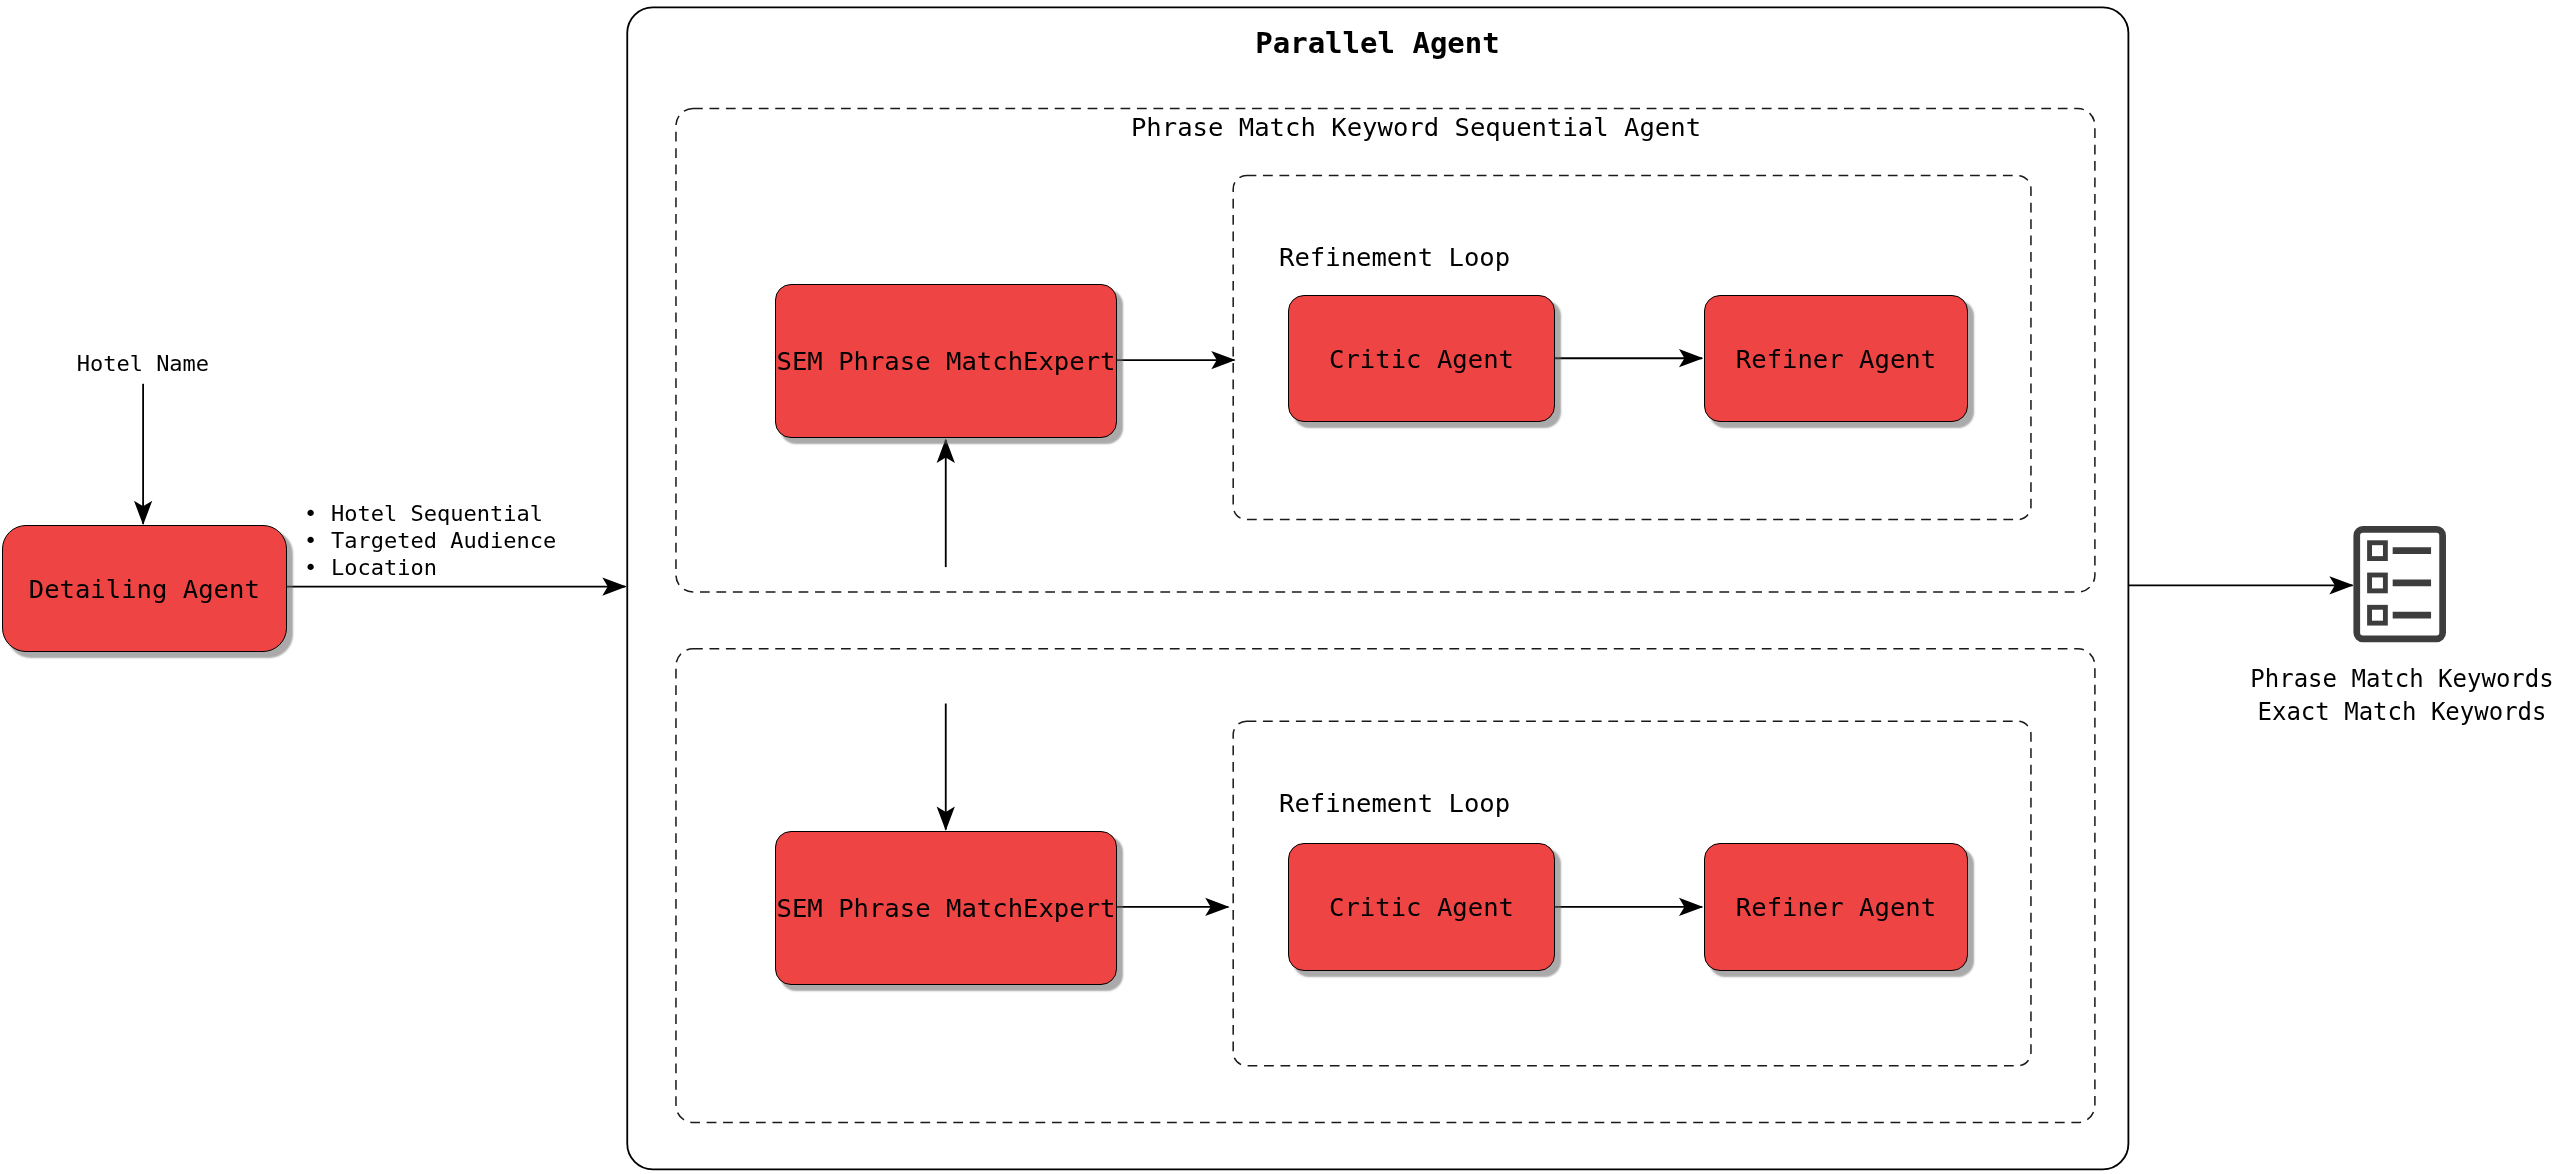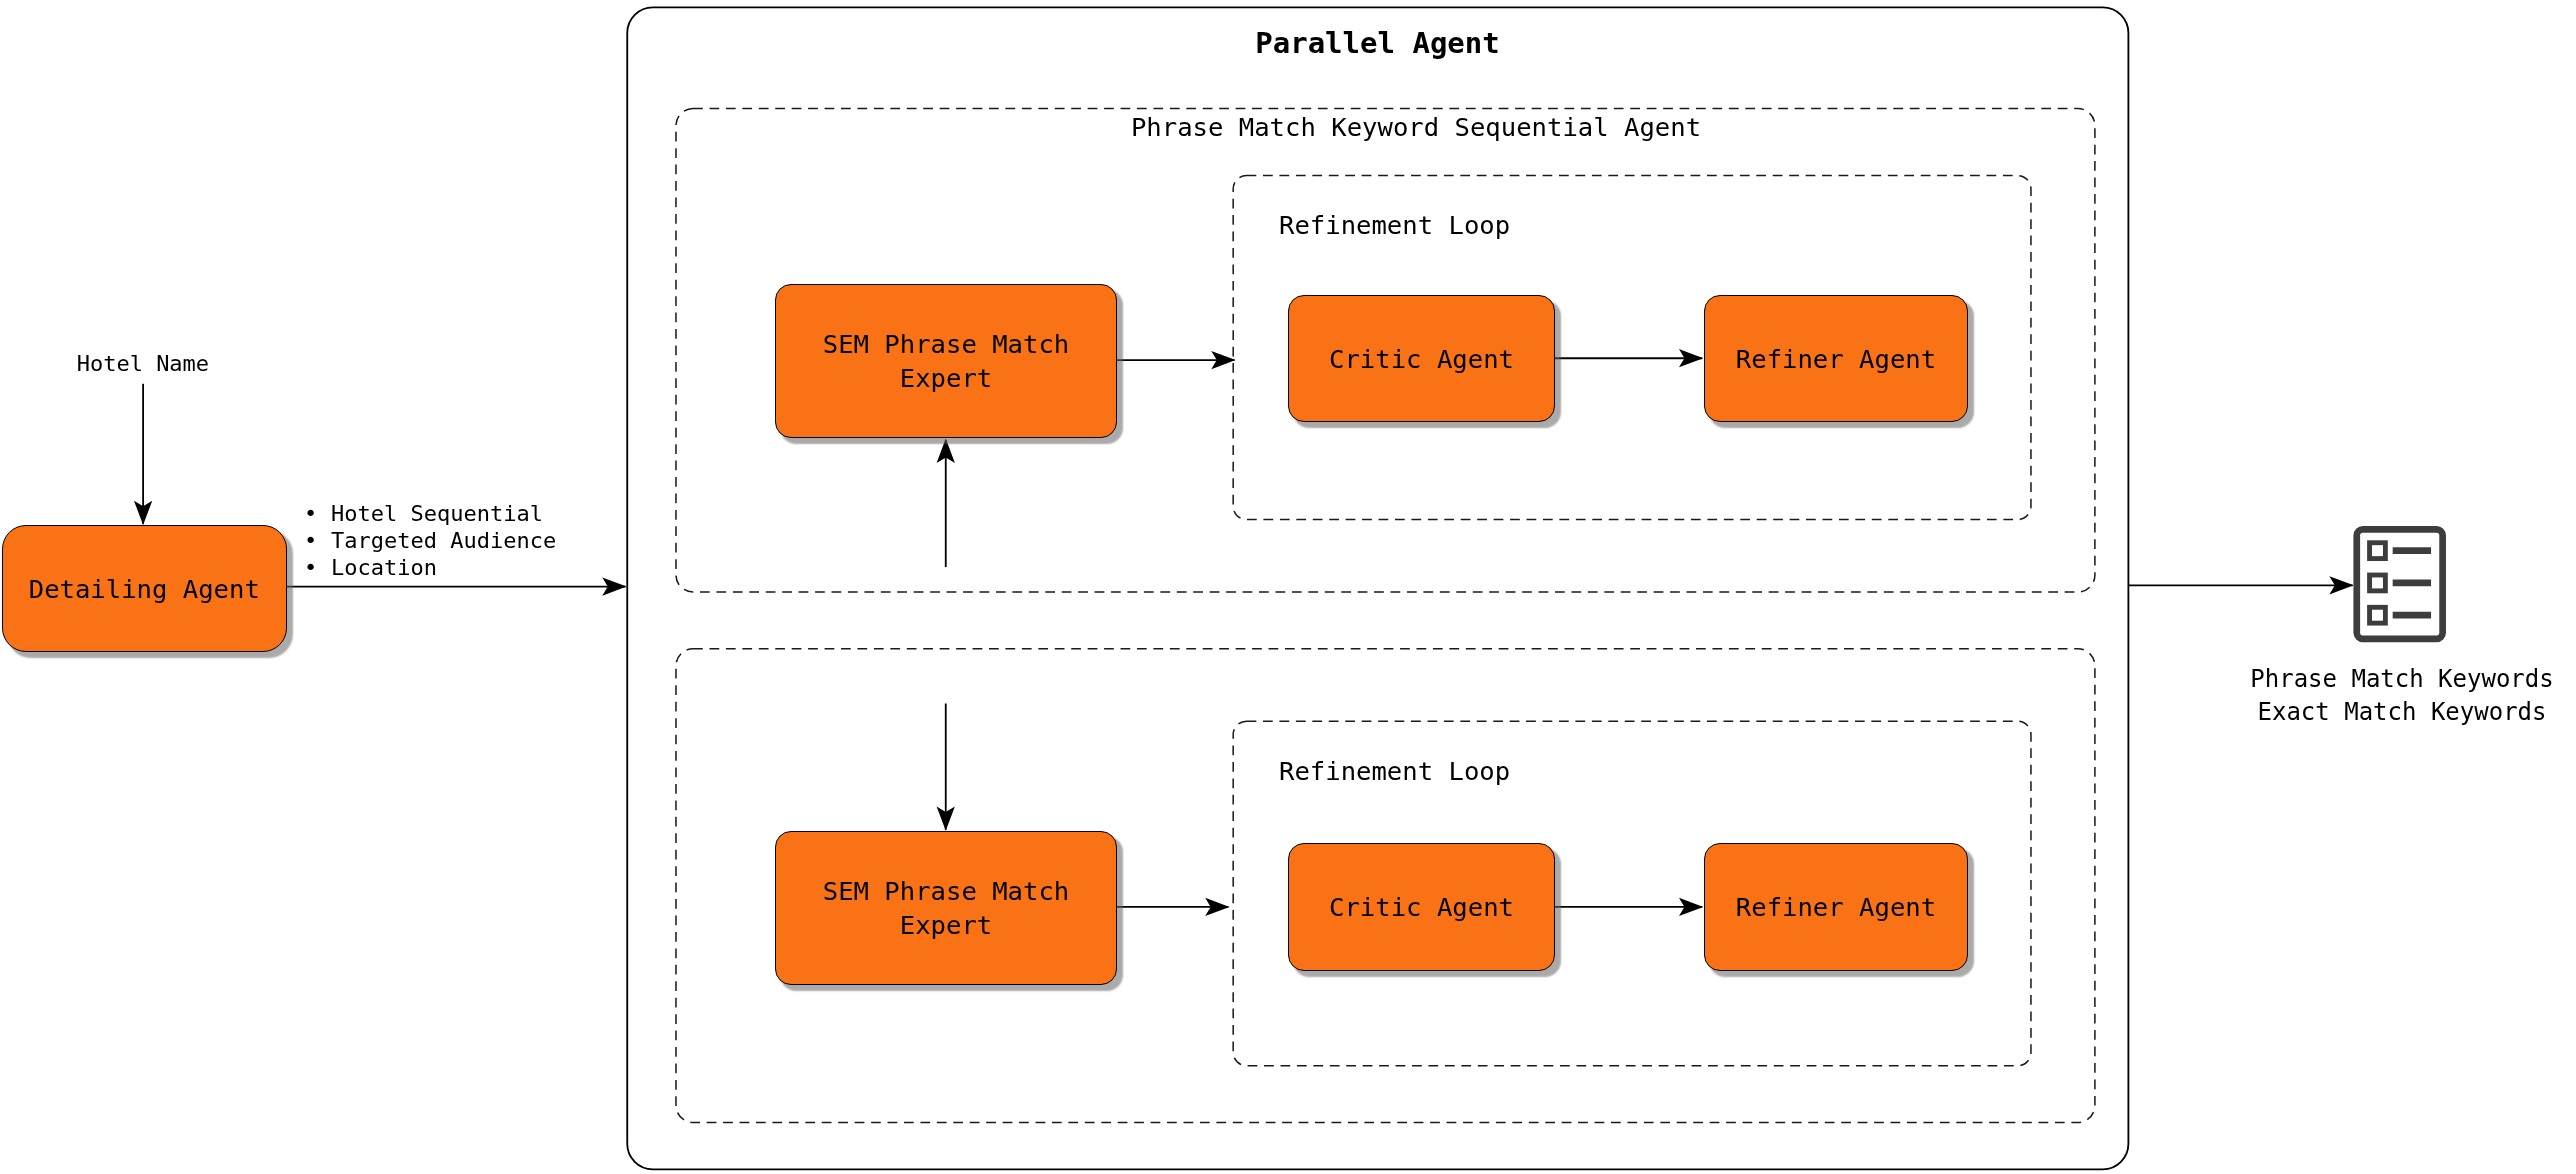--- a/index.html
+++ b/index.html
@@ -8,36 +8,36 @@
     width:2576px;height:1175px;
     background:#ffffff;
     font-family:"DejaVu Sans Mono", monospace;
     color:#000;
     overflow:hidden;
   }
   .layer{position:absolute;left:0;top:0;width:2576px;height:1175px;}
   svg.layer{z-index:1;}
   .node{
     position:absolute;
-    background:#f97316;
+    background:#ef4444;
     border:1.8px solid #000;
     border-radius:16px;
     box-shadow:5.5px 5.5px 1.8px rgba(100,100,100,0.55);
-    display:flex;flex-direction:column;align-items:center;justify-content:center;
+    display:flex;flex-direction:row;align-items:center;justify-content:center;
     text-align:right;
     font-size:25.6px;line-height:34px;
     z-index:2;
   }
   .lbl{position:absolute;z-index:3;white-space:nowrap;}
   .title-parallel{
     left:627px;top:26px;width:1501px;
     text-align:center;font-size:29px;line-height:34px;font-weight:700;
   }
   .title-center{transform:translateX(-50%);font-size:25.6px;line-height:32px;}
-  .title-left{font-size:25.6px;line-height:32px;}
+  .title-left{font-size:25.6px;line-height:32px;margin-top:32px;}
   .hotel-name{left:2.4px;top:347px;width:281px;text-align:center;font-size:22px;line-height:34px;}
   .bullets{position:absolute;left:304px;top:500px;z-index:3;font-size:22px;}
   .bullet-row{display:flex;align-items:center;height:27px;}
   .bullet-dot{width:27px;text-align:left;}
   .outputs{
     position:absolute;left:2192px;top:663px;width:420px;z-index:3;
     text-align:center;font-size:24px;line-height:33px;
   }
 </style>
 </head>

